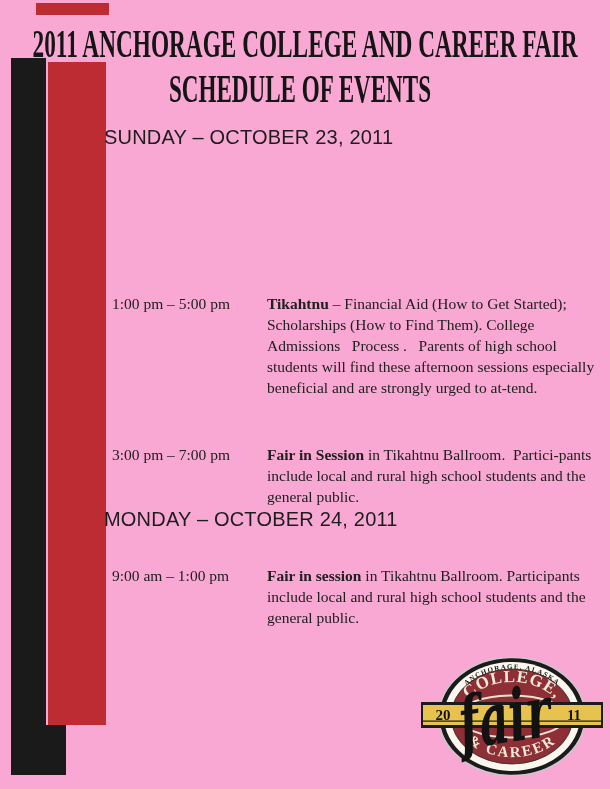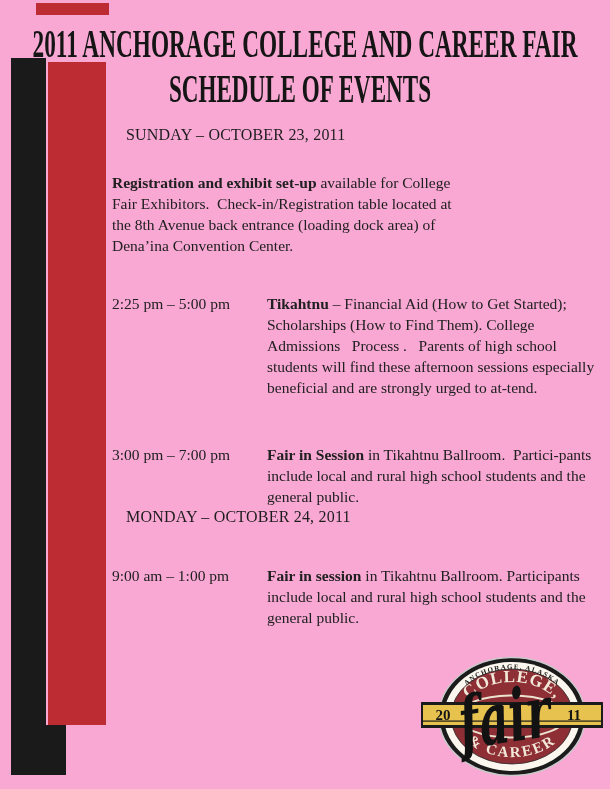--- a/index.html
+++ b/index.html
@@ -9,23 +9,23 @@
   }
   .bar { position:absolute; }
   .bar-red-top   { left:36px;  top:3px;   width:73px; height:12px; background:#be2c33; }
   .bar-black-left{ left:11px;  top:58px;  width:35px; height:717px; background:#1a1a1a; }
   .bar-red-left  { left:48px;  top:62px;  width:58px; height:663px; background:#be2c33; }
   .bar-black-foot{ left:11px;  top:725px; width:55px; height:50px;  background:#1a1a1a; }
 
   .titles { position:absolute; left:0; top:0; }
 
   .section-heading {
-    position:absolute; left:126px;
-    font-family:Liberation Serif, serif;
-    font-size:16px; color:#1d1d1d; letter-spacing:0.2px; white-space:nowrap;
+    position:absolute; left:104px;
+    font-family:Liberation Sans, sans-serif;
+    font-size:20px; color:#1d1d1d; letter-spacing:0.2px; white-space:nowrap;
   }
   .h-sunday { top:126px; }
   .h-monday { top:508px; }
 
   .row { position:absolute; left:112px; display:flex; color:#202020; }
   .row .time { width:155px; flex:none; font-size:15.5px; line-height:21px; white-space:nowrap; }
   .row .desc { width:342px; font-size:15.5px; line-height:21px; white-space:pre-wrap; }
   .row .desc b { font-weight:bold; }
   .r1 { top:172px; } .r2 { top:293px; } .r3 { top:444px; } .r4 { top:545px;margin-top:20px; }
 
@@ -42,25 +42,24 @@
   <div class="bar bar-black-foot"></div>
 
   <svg class="titles" width="610" height="115" viewBox="0 0 610 115">
     <text x="305" y="57" text-anchor="middle" textLength="545" lengthAdjust="spacingAndGlyphs" font-family="Liberation Serif, DejaVu Serif, serif" font-weight="bold" font-size="40" fill="#151515">2011 ANCHORAGE COLLEGE AND CAREER FAIR</text>
     <text x="300" y="102" text-anchor="middle" textLength="262" lengthAdjust="spacingAndGlyphs" font-family="Liberation Serif, DejaVu Serif, serif" font-weight="bold" font-size="40" fill="#151515">SCHEDULE OF EVENTS</text>
   </svg>
 
   <div class="section-heading h-sunday">SUNDAY – OCTOBER 23, 2011</div>
 
   <div class="row r1">
-    <div class="desc"><b>Registration and exhibit set-up</b><span> available for College Fair Exhibitors.  Check-in/Registration table located at the 8th Avenue back entrance (loading dock area) of  Dena’ina Convention Center.</span></div>
   </div>
 
   <div class="row r2">
-    <div class="time">2:25 pm – 5:00 pm</div>
+    <div class="time">1:00 pm – 5:00 pm</div>
     <div class="desc"><b>Tikahtnu</b><span> – Financial Aid (How to Get Started); Scholarships (How to Find Them). College Admissions   Process .   Parents of high school students will find these afternoon sessions especially beneficial and are strongly urged to at-tend.</span></div>
   </div>
 
   <div class="row r3">
     <div class="time">3:00 pm – 7:00 pm</div>
     <div class="desc"><b>Fair in Session</b><span> in Tikahtnu Ballroom.  Partici-pants include local and rural high school students and the general public.</span></div>
   </div>
 
   <div class="section-heading h-monday">MONDAY – OCTOBER 24, 2011</div>
 

